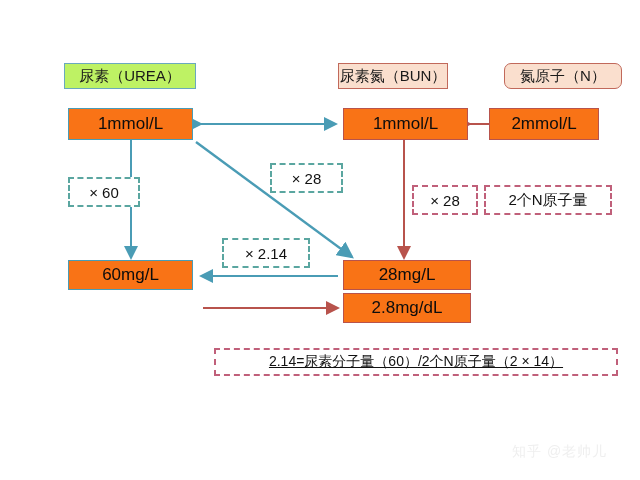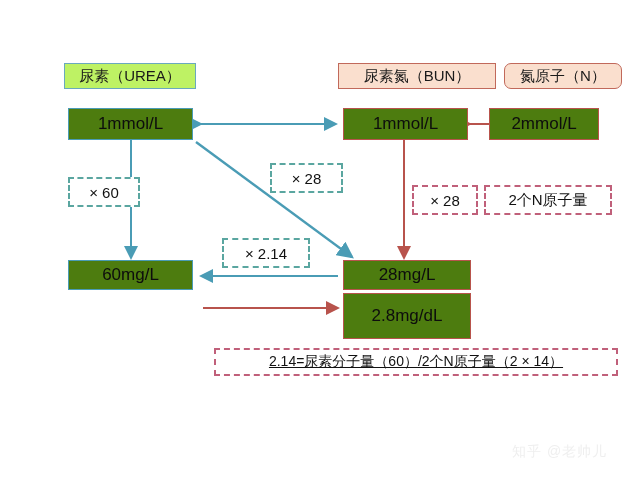--- a/index.html
+++ b/index.html
@@ -27,21 +27,21 @@
     width: 640px;
     height: 480px;
     pointer-events: none;
   }
   .node {
     position: absolute;
     box-sizing: border-box;
     display: flex;
     align-items: center;
     justify-content: center;
-    background: #4d7c0f;
+    background: #f97316;
     white-space: nowrap;
   }
   
   .hdr {
     font-size: 15px;
     letter-spacing: 0px;
     color: #1a1a1a;
     border-width: 1.5px;
     border-style: solid;
   }
@@ -127,21 +127,21 @@
 
     <line x1="338" y1="276" x2="201" y2="276" stroke="#4a9cb5" stroke-width="2" marker-end="url(#ahT)"></line>
 
     <line x1="203" y1="308" x2="338" y2="308" stroke="#b8534c" stroke-width="2" marker-end="url(#ahR)"></line>
   </svg>
 
   <div class="node hdr hdr-teal" style="left:64px; top:63px; width:132px; height:26px;">
     <span>尿素（UREA）</span>
   </div>
 
-  <div class="node hdr hdr-red" style="left:338px; top:63px; width:158px; height:26px;">
+  <div class="node hdr hdr-red" style="left:338px; top:63px; width:110px; height:26px;">
     <span>尿素氮（BUN）</span>
   </div>
 
   <div class="node hdr hdr-red" style="left:504px; top:63px; width:118px; height:26px;border-radius:7px;">
     <span>氮原子（N）</span>
   </div>
 
   <div class="node val val-teal" style="left:68px; top:108px; width:125px; height:32px;">
     <span>1mmol/L</span>
   </div>
@@ -156,21 +156,21 @@
 
   <div class="node val val-teal" style="left:68px; top:260px; width:125px; height:30px;">
     <span>60mg/L</span>
   </div>
 
 
   <div class="node val val-red" style="left:343px; top:260px; width:128px; height:30px;">
     <span>28mg/L</span>
   </div>
 
-  <div class="node val val-red" style="left:343px; top:293px; width:128px; height:46px;">
+  <div class="node val val-red" style="left:343px; top:293px; width:128px; height:30px;">
     <span>2.8mg/dL</span>
   </div>
 
   <div class="dash dash-teal" style="left:68px; top:177px; width:72px; height:30px;">
     <span>× 60</span>
   </div>
 
   <div class="dash dash-teal" style="left:270px; top:163px; width:73px; height:30px;">
     <span>× 28</span>
   </div>

